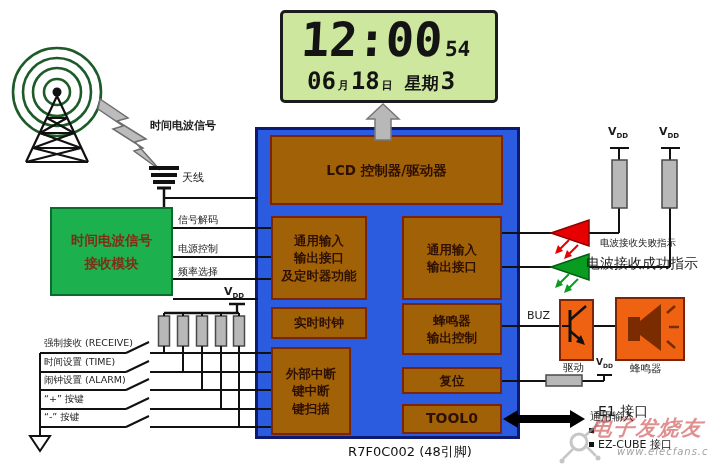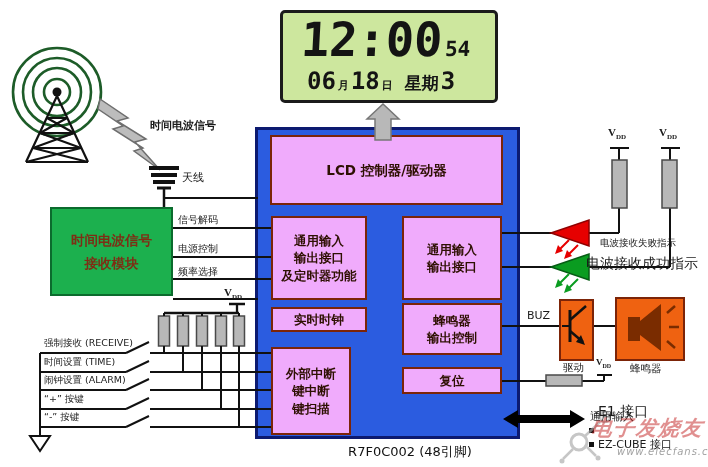--- a/index.html
+++ b/index.html
@@ -25,29 +25,29 @@
 
   
   .greenbox{position:absolute;left:50px;top:207px;width:123px;height:89px;background:#1cb04e;
        border:2px solid #0b6b2d;box-sizing:border-box;display:flex;flex-direction:column;
        align-items:center;justify-content:center;color:#7d2e15;font-weight:bold;font-size:13.5px;
        line-height:1.7;z-index:1;text-align:center;}
 
   
   .bluebox{position:absolute;left:255px;top:127px;width:265px;height:312px;background:#2b5ce0;
        border:3px solid #0c1a70;box-sizing:border-box;z-index:1;}
-  .ob{position:absolute;background:#f0abfc;border:2px solid #7c2408;box-sizing:border-box;
+  .ob{position:absolute;background:#a16207;border:2px solid #7c2408;box-sizing:border-box;
        display:flex;flex-direction:column;align-items:center;justify-content:center;
        color:#2e1002;font-weight:bold;font-size:12.5px;line-height:1.4;z-index:1;text-align:center;}
   .ob span{display:block;}
 
   .caption{position:absolute;left:310px;top:443px;width:200px;text-align:center;font-size:13px;
        color:#111;z-index:3;}
 
-  .vdd{font-weight:bold;font-size:11px;font-family:Liberation Serif, serif;}
+  .vdd{font-weight:bold;font-size:11px;}
   .vdd sub{font-size:7px;}
   .vdd.small{font-size:9px;} .vdd.small sub{font-size:6px;}
 
   .wm-brand{position:absolute;left:591px;top:414px;font-size:21px;font-weight:bold;font-style:italic;
        color:#c32222;opacity:.5;letter-spacing:1.5px;transform:skewX(-6deg);z-index:4;white-space:nowrap;}
   .wm-url{position:absolute;left:617px;top:446px;font-size:10px;font-style:italic;color:#8a8a8a;
        opacity:.8;letter-spacing:1px;z-index:4;white-space:nowrap;}
 </style>
 </head>
 <body>
@@ -77,38 +77,41 @@
   <div class="bluebox"></div>
 
   <div class="ob" style="left:270px;top:135px;width:233px;height:70px;font-size:13.5px;">
     <span>LCD 控制器/驱动器</span>
   </div>
   <div class="ob" style="left:271px;top:216px;width:96px;height:84px;">
     <span>通用输入</span>
     <span>输出接口</span>
     <span>及定时器功能</span>
   </div>
-  <div class="ob" style="left:271px;top:307px;width:96px;height:25px;">
+  <div class="ob" style="left:271px;top:307px;width:96px;height:32px;">
     <span>实时时钟</span>
   </div>
   <div class="ob" style="left:271px;top:347px;width:80px;height:88px;">
     <span>外部中断</span>
     <span>键中断</span>
     <span>键扫描</span>
   </div>
   <div class="ob" style="left:402px;top:216px;width:100px;height:84px;">
     <span>通用输入</span>
     <span>输出接口</span>
   </div>
   <div class="ob" style="left:402px;top:303px;width:100px;height:52px;">
     <span>蜂鸣器</span>
     <span>输出控制</span>
   </div>
   <div class="ob" style="left:402px;top:367px;width:100px;height:27px;">
     <span>复位</span>
+  </div>
+  <div class="ob" style="left:402px;top:404px;width:100px;height:30px;font-size:14px;">
+    <span>TOOL0</span>
   </div>
 
   <div class="caption">R7F0C002 (48引脚)</div>
 
   <svg class="layer" width="708" height="467" viewBox="0 0 708 467">
 
     <g fill="none" stroke="#1d5c28" stroke-width="2.6">
       <circle cx="57" cy="92" r="13"></circle>
         <circle cx="57" cy="92" r="24"></circle>
       <circle cx="57" cy="92" r="34"></circle>

